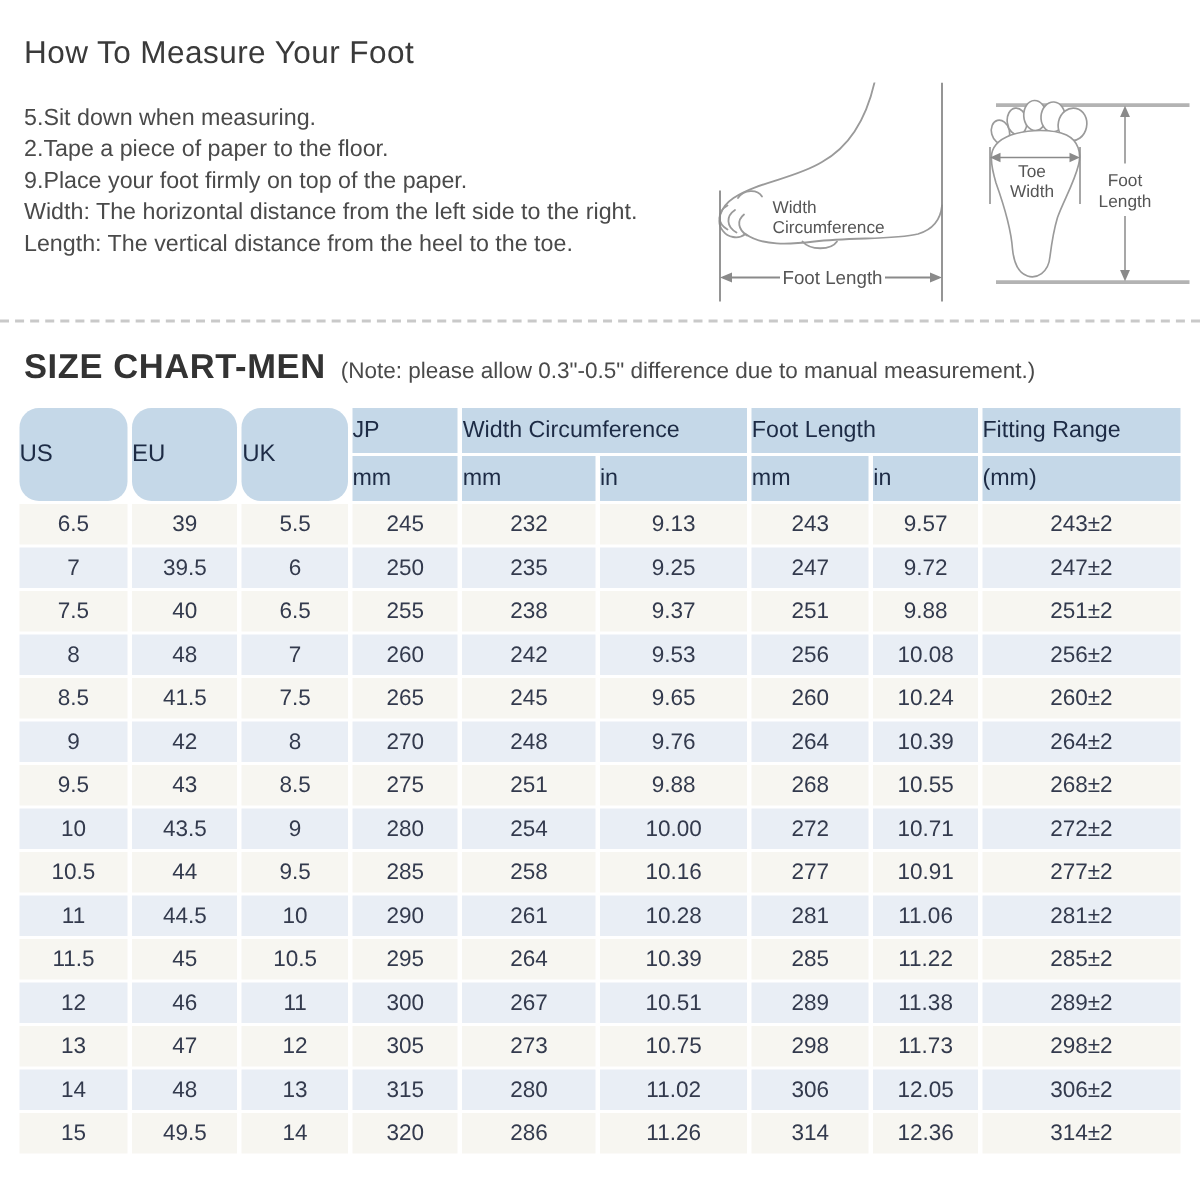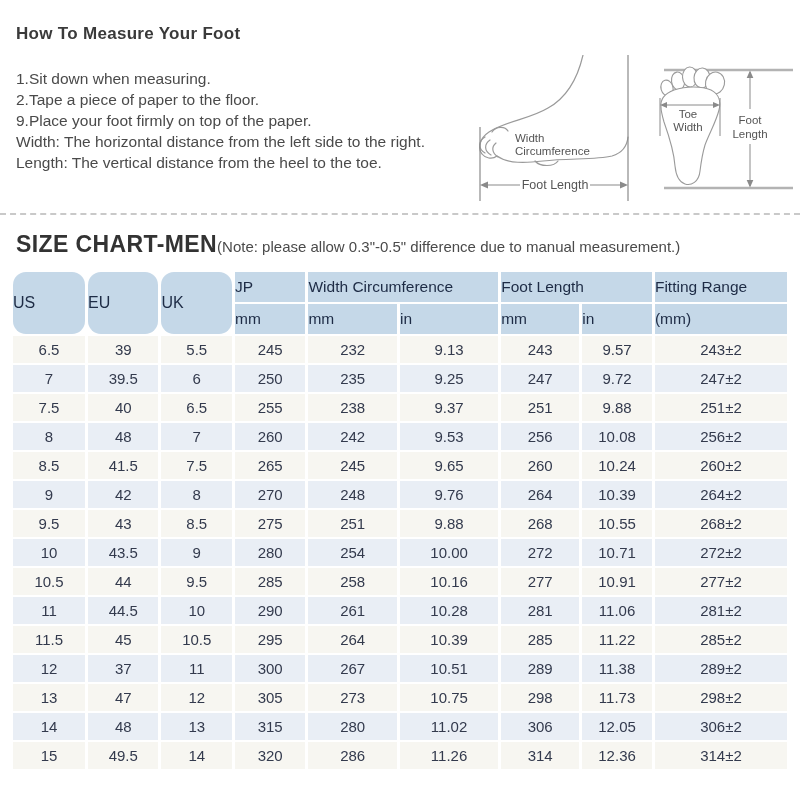--- a/index.html
+++ b/index.html
@@ -5,37 +5,37 @@
   * { margin: 0; padding: 0; box-sizing: border-box; }
   html, body {
     width: 800px; height: 800px;
     background: #ffffff;
     font-family: "Liberation Sans", sans-serif;
     overflow: hidden;
   }
   .measure-section { position: relative; height: 213px; }
   .page-title {
     position: absolute; left: 16px; top: 24px;
-    font-size: 17px; font-weight: bold; color: #3a3a3a;
+    font-size: 21px; font-weight: normal; color: #3a3a3a;
     letter-spacing: 0.3px;
   }
   .instructions {
     position: absolute; left: 16px; top: 68px;
     font-size: 15.5px; color: #4a4a4a; line-height: 21px;
   }
   .diagram-side { position: absolute; left: 468px; top: 55px; }
   .diagram-top  { position: absolute; left: 640px; top: 52px; }
   svg text { font-family: "Liberation Sans", sans-serif; fill: #555; }
 
   .divider {
     border: 0; border-top: 2px dashed #c9c9c9;
     margin: 0; width: 800px;
   }
   .chart-heading-row {
-    display: flex; align-items: baseline; 
+    display: flex; align-items: baseline; gap: 10px;
     margin: 16px 0 12px 16px; white-space: nowrap;
   }
   .chart-title { font-size: 23px; font-weight: bold; color: #333; letter-spacing: 0.4px; }
   .chart-note  { font-size: 15px; color: #4a4a4a; }
 
   table.size-table {
     border-collapse: separate; border-spacing: 3px 2px;
     margin: 0 10px; width: 780px; table-layout: fixed;
   }
   .size-table th {
@@ -51,21 +51,21 @@
   }
   .size-table tr.odd  td { background: var(--row-odd, #f7f6f1); }
   .size-table tr.even td { background: var(--row-even, #e9eef5); }
 </style>
 </head>
 <body>
 
 <div class="measure-section">
   <h1 class="page-title">How To Measure Your Foot</h1>
   <div class="instructions">
-    <div>1.Sit down when measuring.</div>
+    <div>5.Sit down when measuring.</div>
     <div>2.Tape a piece of paper to the floor.</div>
     <div>9.Place your foot firmly on top of the paper.</div>
     <div>Width: The horizontal distance from the left side to the right.</div>
     <div>Length: The vertical distance from the heel to the toe.</div>
   </div>
 
   <svg class="diagram-side" width="178" height="152" viewBox="0 0 178 152">
     <g stroke="#9a9a9a" stroke-width="1.2" fill="none" stroke-linecap="round">
       <path d="M115,0 C109,26 98,43 80,53 C62,64 38,66 21,77 C12,83 9,93 14,99 C17,103 24,105 29,101
                C40,109 58,108 75,106 C100,103 128,105 144,101 C154,98 159,92 160,82"></path>
@@ -278,21 +278,21 @@
         <td>10.5</td>
         <td>295</td>
         <td>264</td>
         <td>10.39</td>
         <td>285</td>
         <td>11.22</td>
         <td>285±2</td>
       </tr>
       <tr class="even">
         <td>12</td>
-        <td>37</td>
+        <td>46</td>
         <td>11</td>
         <td>300</td>
         <td>267</td>
         <td>10.51</td>
         <td>289</td>
         <td>11.38</td>
         <td>289±2</td>
       </tr>
       <tr class="odd">
         <td>13</td>

